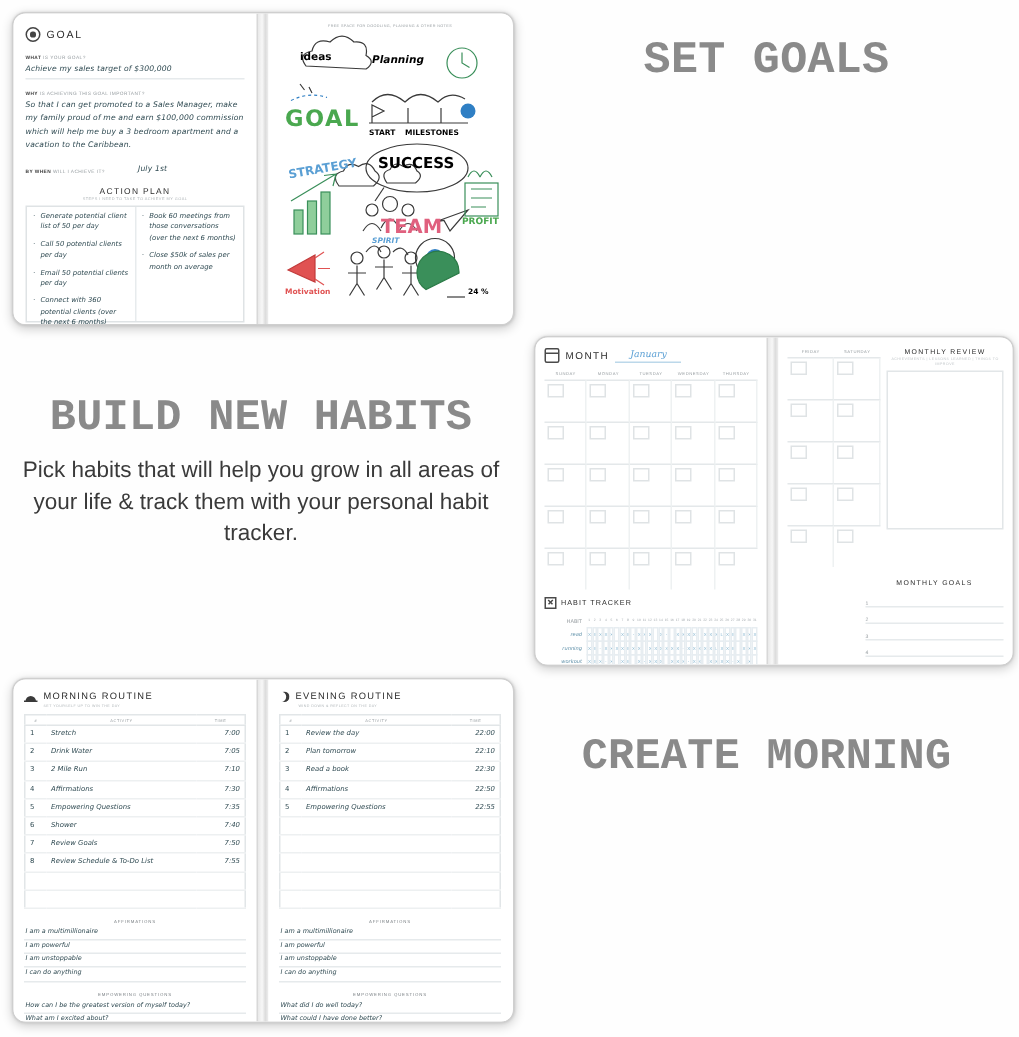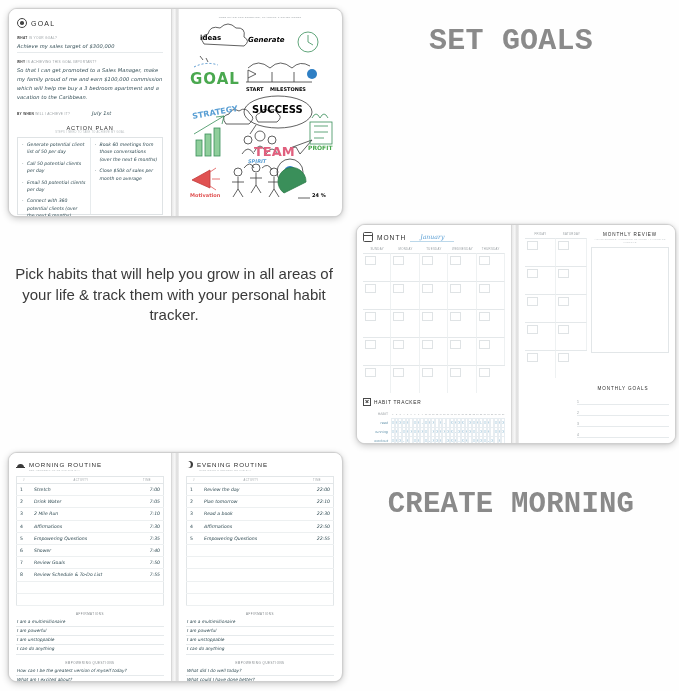--- a/index.html
+++ b/index.html
@@ -248,21 +248,21 @@
             <path d="M24 150 l6 -4 M26 157 l8 0 M24 164 l6 4" stroke="#e05252"></path>
             <g>
                 <circle cx="104" cy="150" r="13" stroke="#3a3a3a"></circle>
                 <circle cx="104" cy="150" r="6" fill="#2f7fc4" stroke="none"></circle>
               </g>
             <path d="M120 160 a14 14 0 1 0 -22 11 z" fill="#3a8f5a" stroke="#2a7a46"></path>
             <path d="M112 176 h12" stroke="#3a3a3a"></path>
           </g>
         </svg>
         <span class="dw" style="left:14px;top:12px;font-size:7px;">ideas</span>
-        <span class="dw" style="left:62px;top:14px;font-size:7px;font-style:italic;">Generate</span>
+        <span class="dw" style="left:62px;top:14px;font-size:7px;font-style:italic;">Planning</span>
         <span class="dw" style="left:4px;top:48px;font-size:15px;letter-spacing:1px;color:#4aa84f;">GOAL</span>
         <span class="dw" style="left:60px;top:64px;font-size:5px;">START</span>
         <span class="dw" style="left:84px;top:64px;font-size:5px;">MILESTONES</span>
         <span class="dw" style="left:6px;top:86px;font-size:8px;transform:rotate(-10deg);color:#5a9fd4;">STRATEGY</span>
         <span class="dw" style="left:66px;top:82px;font-size:10px;">SUCCESS</span>
         <span class="dw" style="left:50px;top:122px;font-size:13px;color:#e0607e;margin-left:18px;">TEAM</span>
         <span class="dw" style="left:62px;top:136px;font-size:5px;color:#5a9fd4;font-style:italic;">SPIRIT</span>
         <span class="dw" style="left:122px;top:122px;font-size:6px;color:#4aa84f;">PROFIT</span>
         <span class="dw" style="left:4px;top:170px;font-size:5px;color:#e05252;">Motivation</span>
         <span class="dw" style="left:126px;top:170px;font-size:5px;">24 %</span>
@@ -684,20 +684,21 @@
       </div>
 
     </div>
   </div>
 
   <div class="copy" id="copy-goals">
     <h2>SET GOALS</h2>
   </div>
 
   <div class="copy" id="copy-habits">
+    <h2>BUILD NEW HABITS</h2>
     <p>Pick habits that will help you grow in all areas of your life &amp; track them with your personal habit tracker.</p>
   </div>
 
   <div class="copy" id="copy-routines">
     <h2>CREATE MORNING</h2>
   </div>
 
 </div>
 
 </body></html>

